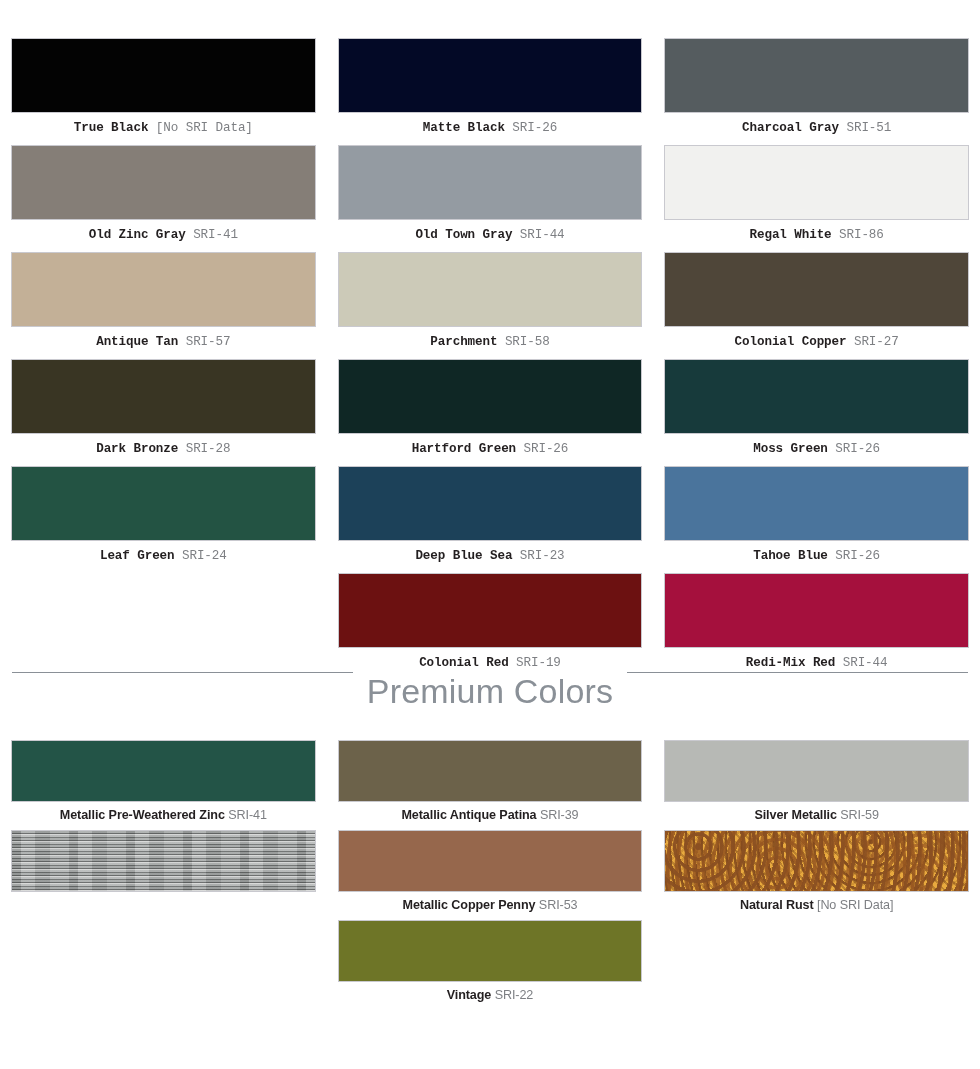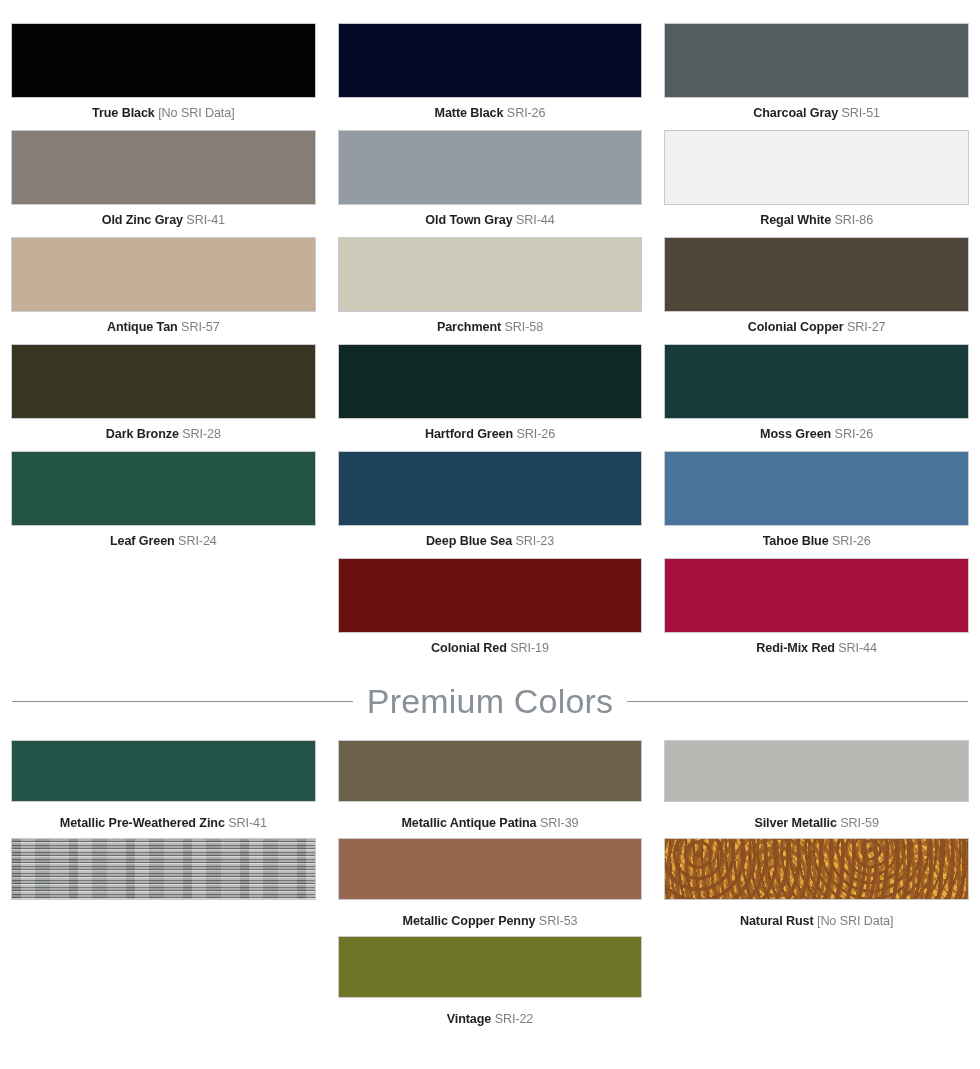--- a/index.html
+++ b/index.html
@@ -58,21 +58,21 @@
     text-align: center;
     font-size: 12.6px;
     line-height: 16px;
     padding-top: 7px;
     padding-bottom: 9px;
     white-space: nowrap;
     color: #2b2b2b;
   }
 
   .premium .caption {
-    padding-top: 13px;
+    padding-top: 5px;
     padding-bottom: 7px;
   }
 
   .caption .cname {
     font-weight: bold;
     color: #231f20;
     letter-spacing: -0.1px;
   }
 
   .caption .csri {
@@ -81,21 +81,20 @@
     letter-spacing: -0.1px;
   }
 
   
   .divider {
     position: absolute;
     left: 0;
     width: 980px;
     height: 58px;
     display: flex;
-    align-items: center;
     justify-content: center;
   }
 
   .divider .rule {
     flex: 1 1 auto;
     height: 1px;
     background: #8a9097;
   }
 
   .divider .rule.left  { margin-right: 14px; margin-left: 12px; }
@@ -136,21 +135,21 @@
       repeating-radial-gradient(circle at 84% 77%, rgba(160,94,36,0.80) 0 3px, rgba(160,94,36,0) 4px 10px),
       repeating-linear-gradient(47deg, rgba(112,62,24,0.35) 0 2px, rgba(238,176,70,0.30) 2px 6px),
       repeating-linear-gradient(-39deg, rgba(120,66,26,0.28) 0 2px, rgba(244,186,84,0.24) 2px 7px);
   }
 </style>
 </head>
 <body>
 
 <div id="chart-root">
 
-  <div class="swatch-grid" id="standard-grid" style="top:23px;">
+  <div class="swatch-grid" id="standard-grid" style="top:38px;font-family:Liberation Mono, monospace;">
       <div class="swatch-row">
         <div class="swatch-cell">
           <div class="chip" style="background-color: rgb(3, 3, 3);"></div>
           <div class="caption"><span class="cname">True Black</span><span class="csri"> [No SRI Data]</span></div>
         </div>
         <div class="swatch-cell">
           <div class="chip" style="background-color: rgb(3, 9, 38);"></div>
           <div class="caption"><span class="cname">Matte Black</span><span class="csri"> SRI-26</span></div>
         </div>
         <div class="swatch-cell">

